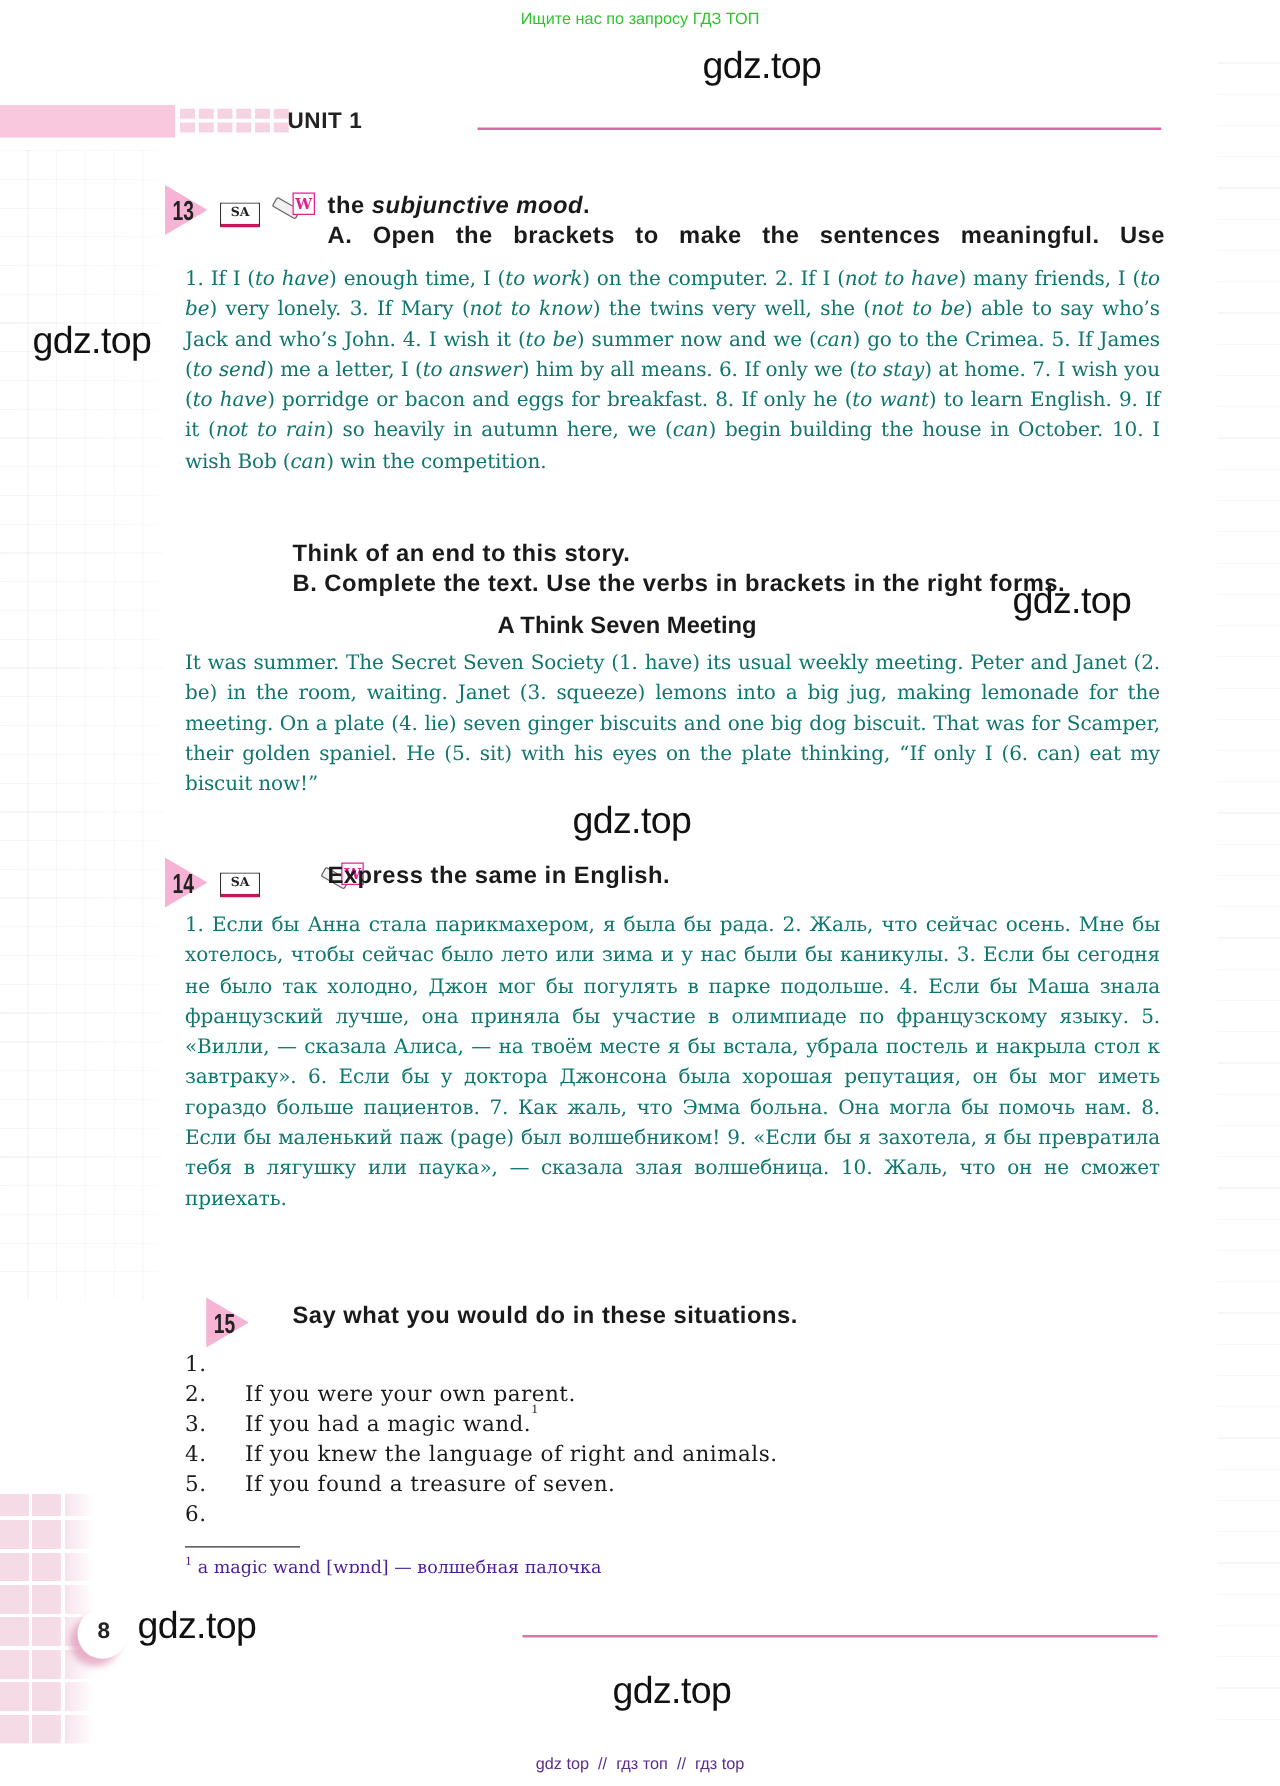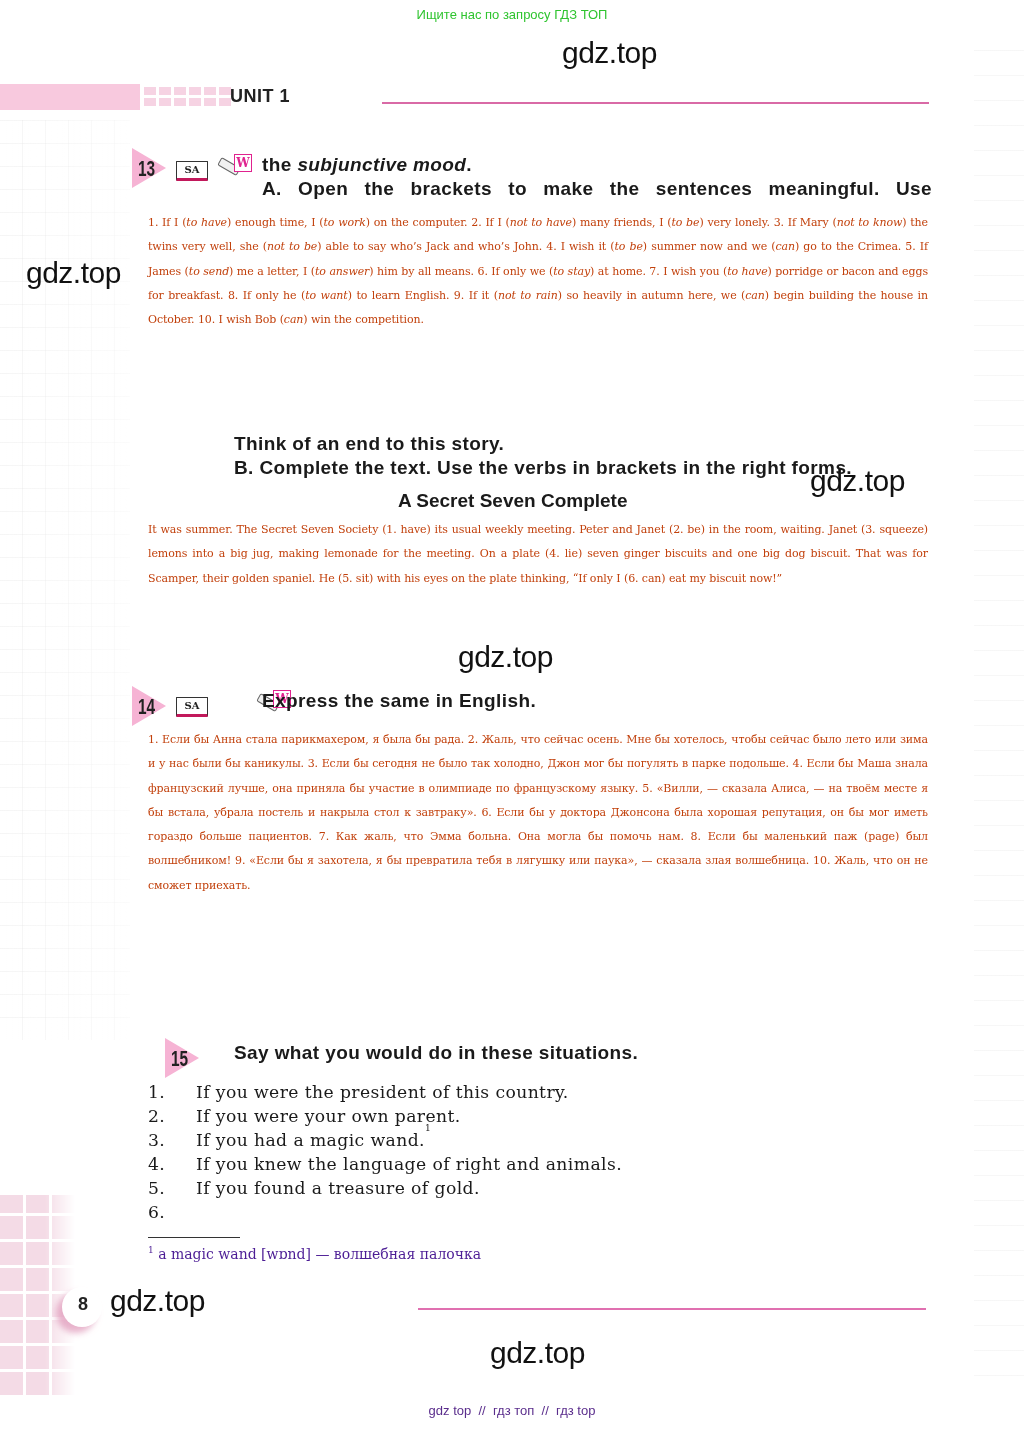--- a/index.html
+++ b/index.html
@@ -81,22 +81,22 @@
   .icon-w .w {
     position: absolute; right: 0; top: 0; width: 16px; height: 16px; border: 1.5px solid #e0228f;
     color: #e0228f; font-family: "DejaVu Serif", serif; font-weight: bold; font-size: 12px;
     text-align: center; line-height: 16px; background: #fff;
   }
   .task-title {
     font-family: "Liberation Sans", sans-serif; font-weight: bold; font-size: 19px;
     color: #1a1a1a; line-height: 24px; letter-spacing: 0.4px;
   }
   .body-text {
-    left: 148px; width: 780px; font-size: 11px; line-height: 24.3px;
-    text-align: justify; color: #c2410c; letter-spacing: -0.1px;
+    left: 148px; width: 780px; font-size: 16px; line-height: 24.3px;
+    text-align: justify; color: #0f766e; letter-spacing: -0.1px;
   }
   .body-text i { font-style: italic; }
   .story-title {
     font-family: "Liberation Sans", sans-serif; font-weight: bold; font-size: 19px;
   }
   .list15 { left: 148px; top: 1080px; font-size: 17.2px; line-height: 24px; letter-spacing: 0.4px; }
   .list15 .row { display: flex; }
   .list15 .num { width: 48px; }
   .footnote-line { left: 148px; top: 1237px; width: 92px; height: 1px; background: #333; }
   .footnote { left: 148px; top: 1246px; font-size: 14px; color: #4c1d95; }
@@ -168,21 +168,21 @@
   <div><span>the </span><i>subjunctive mood</i><span>.</span></div>
   <div style="text-align:justify; text-align-last:justify;">A. Open the brackets to make the sentences meaningful. Use</div>
 </div>
 
 <div class="abs body-text" id="ex13a" style="top:211px;">1. If I (<i>to have</i>) enough time, I (<i>to work</i>) on the computer. 2. If I (<i>not to have</i>) many friends, I (<i>to be</i>) very lonely. 3. If Mary (<i>not to know</i>) the twins very well, she (<i>not to be</i>) able to say who’s Jack and who’s John. 4. I wish it (<i>to be</i>) summer now and we (<i>can</i>) go to the Crimea. 5. If James (<i>to send</i>) me a letter, I (<i>to answer</i>) him by all means. 6. If only we (<i>to stay</i>) at home. 7. I wish you (<i>to have</i>) porridge or bacon and eggs for breakfast. 8. If only he (<i>to want</i>) to learn English. 9. If it (<i>not to rain</i>) so heavily in autumn here, we (<i>can</i>) begin building the house in October. 10. I wish Bob (<i>can</i>) win the competition.</div>
 
 <div class="abs task-title" style="left:234px; top:432px; width:700px;">
   <div>Think of an end to this story.</div>
   <div>B. Complete the text. Use the verbs in brackets in the right forms.</div>
 </div>
-<div class="abs story-title" style="left:398px; top:490px;">A Secret Seven Complete</div>
+<div class="abs story-title" style="left:398px; top:490px;">A Think Seven Meeting</div>
 <div class="abs body-text" style="top:518px;">It was summer. The Secret Seven Society (1. have) its usual weekly meeting. Peter and Janet (2. be) in the room, waiting. Janet (3. squeeze) lemons into a big jug, making lemonade for the meeting. On a plate (4. lie) seven ginger biscuits and one big dog biscuit. That was for Scamper, their golden spaniel. He (5. sit) with his eyes on the plate thinking, “If only I (6. can) eat my biscuit now!”</div>
 
 
 <div class="abs ex-num" style="left:132px; top:686px;">
   <div class="tri"></div>
   <span class="n">14</span>
 </div>
 <div class="abs" style="left:176px; top:694px;">
   <span class="icon-sa">SA</span>
 </div>
@@ -194,38 +194,37 @@
 
 
 <div class="abs ex-num" style="left:132px; top:1038px;margin-left:33px;">
   <div class="tri"></div>
   <span class="n">15</span>
 </div>
 <div class="abs task-title" style="left:234px; top:1041px;">Say what you would do in these situations.</div>
 <div class="abs list15">
   <div class="row">
       <span class="num">1.</span>
-      <span>If you were the president of this country.</span>
     </div>
   <div class="row">
       <span class="num">2.</span>
       <span>If you were your own parent.</span>
     </div>
   <div class="row">
       <span class="num">3.</span>
       <span>If you had a magic wand.</span>
       <sup>1</sup>
     </div>
   <div class="row">
       <span class="num">4.</span>
       <span>If you knew the language of right and animals.</span>
     </div>
   <div class="row">
       <span class="num">5.</span>
-      <span>If you found a treasure of gold.</span>
+      <span>If you found a treasure of seven.</span>
     </div>
   <div class="row">
       <span class="num">6.</span>
     </div>
 </div>
 
 
 <div class="abs footnote-line"></div>
 <div class="abs footnote"><sup>1</sup><span> a magic wand [wɒnd] — волшебная палочка</span></div>
 

